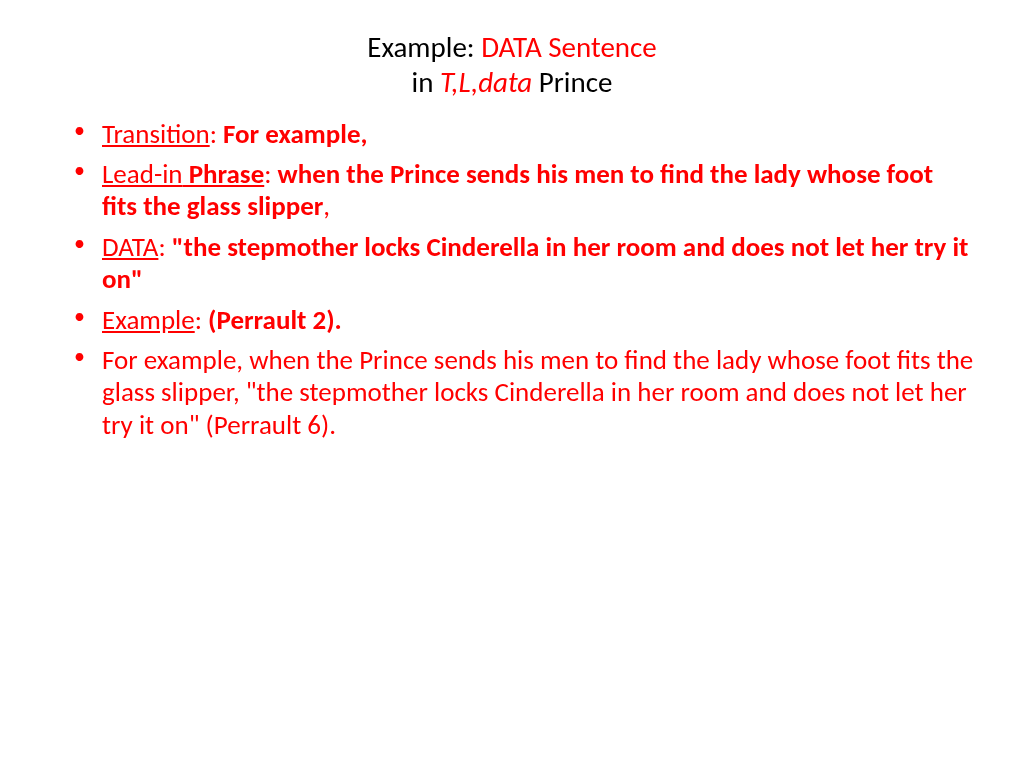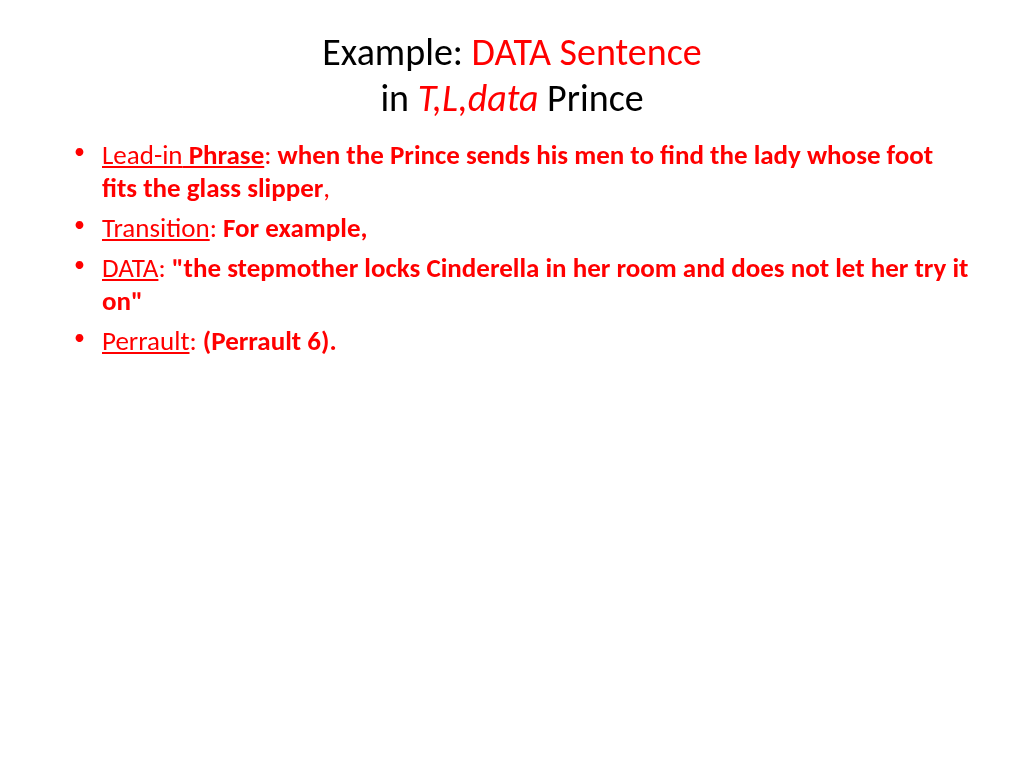--- a/index.html
+++ b/index.html
@@ -6,21 +6,21 @@
     body {
       width: 1024px;
       height: 768px;
       font-family: Calibri, Arial, sans-serif;
       background: #ffffff;
       padding: 30px 50px;
       color: #ff0000;
     }
     .title {
       text-align: center;
-      font-size: 38px;
+      font-size: 29px;
       font-weight: 400;
       line-height: 1.2;
       margin-bottom: 18px;
     }
     .title .black { color: #000000; }
     .title .red { color: #ff0000; }
     .title .italic { font-style: italic; }
     ul {
       list-style: none;
       padding-left: 52px;
@@ -47,24 +47,27 @@
 </head>
 <body>
 
 <div class="title">
   <span class="black">Example: </span><span class="red">DATA Sentence</span><br>
   <span class="black">in </span><span class="red italic">T,L,data</span><span class="black"> Prince</span>
 </div>
 
 <ul>
   <li>
-    <span class="underline">Lead-in</span><span class="underline bold"> Phrase</span><span>: </span><span class="bold">when the Prince sends his men to find the lady whose foot fits the glass slipper</span><span>,</span>
+    <span class="underline">Transition</span><span>: </span><span class="bold">For example,</span>
   </li>
   <li>
-    <span class="underline">Transition</span><span>: </span><span class="bold">For example,</span>
+    <span class="underline">Lead-in</span><span class="underline bold"> Phrase</span><span>: </span><span class="bold">when the Prince sends his men to find the lady whose foot fits the glass slipper</span><span>,</span>
   </li>
   <li>
     <span class="underline">DATA</span><span>: </span><span class="bold">"the stepmother locks Cinderella in her room and does not let her try it on"</span>
   </li>
   <li>
-    <span class="underline">Perrault</span><span>: </span><span class="bold">(Perrault 6).</span>
+    <span class="underline">Example</span><span>: </span><span class="bold">(Perrault 2).</span>
+  </li>
+  <li>
+    <span>For example, when the Prince sends his men to find the lady whose foot fits the glass slipper, "the stepmother locks Cinderella in her room and does not let her try it on" (Perrault 6).</span>
   </li>
 </ul>
 
 </body></html>

